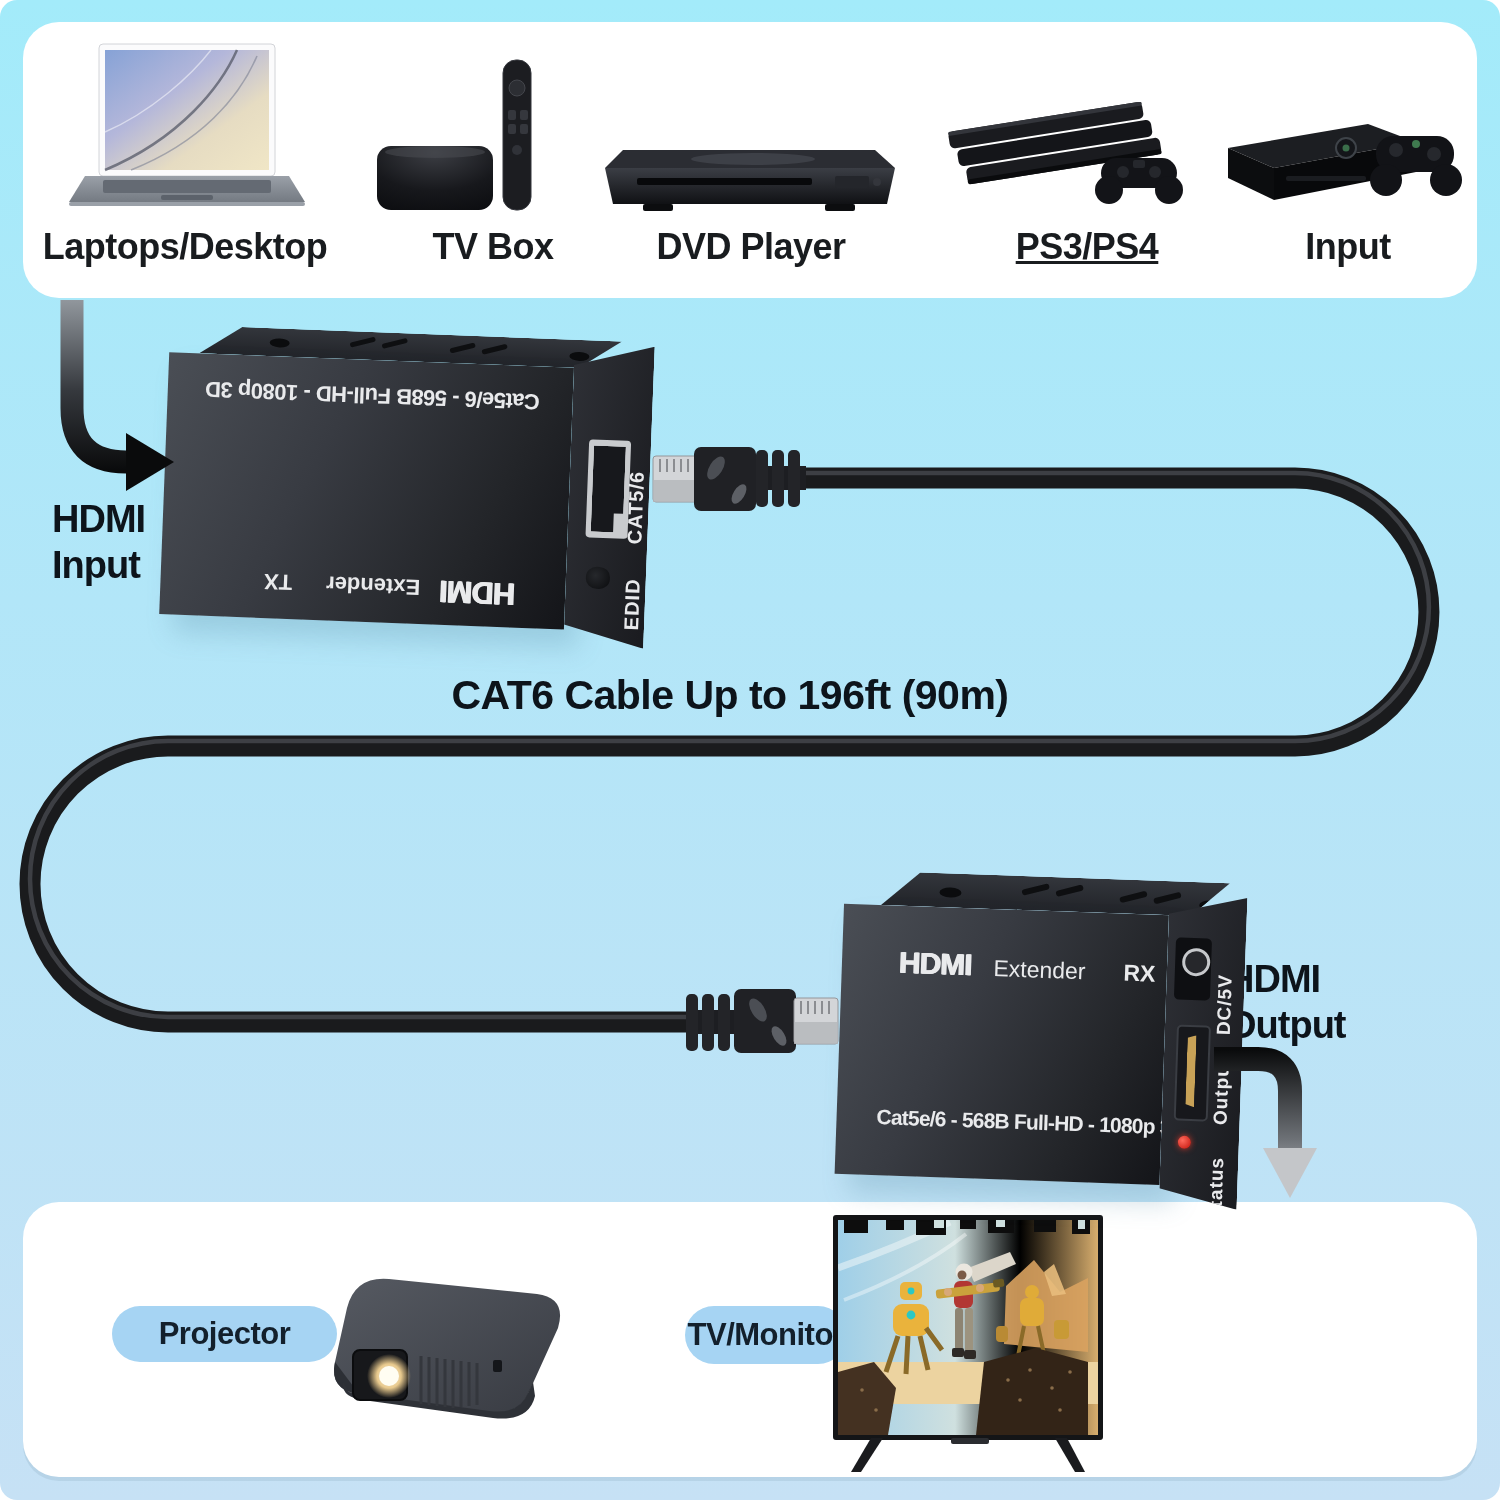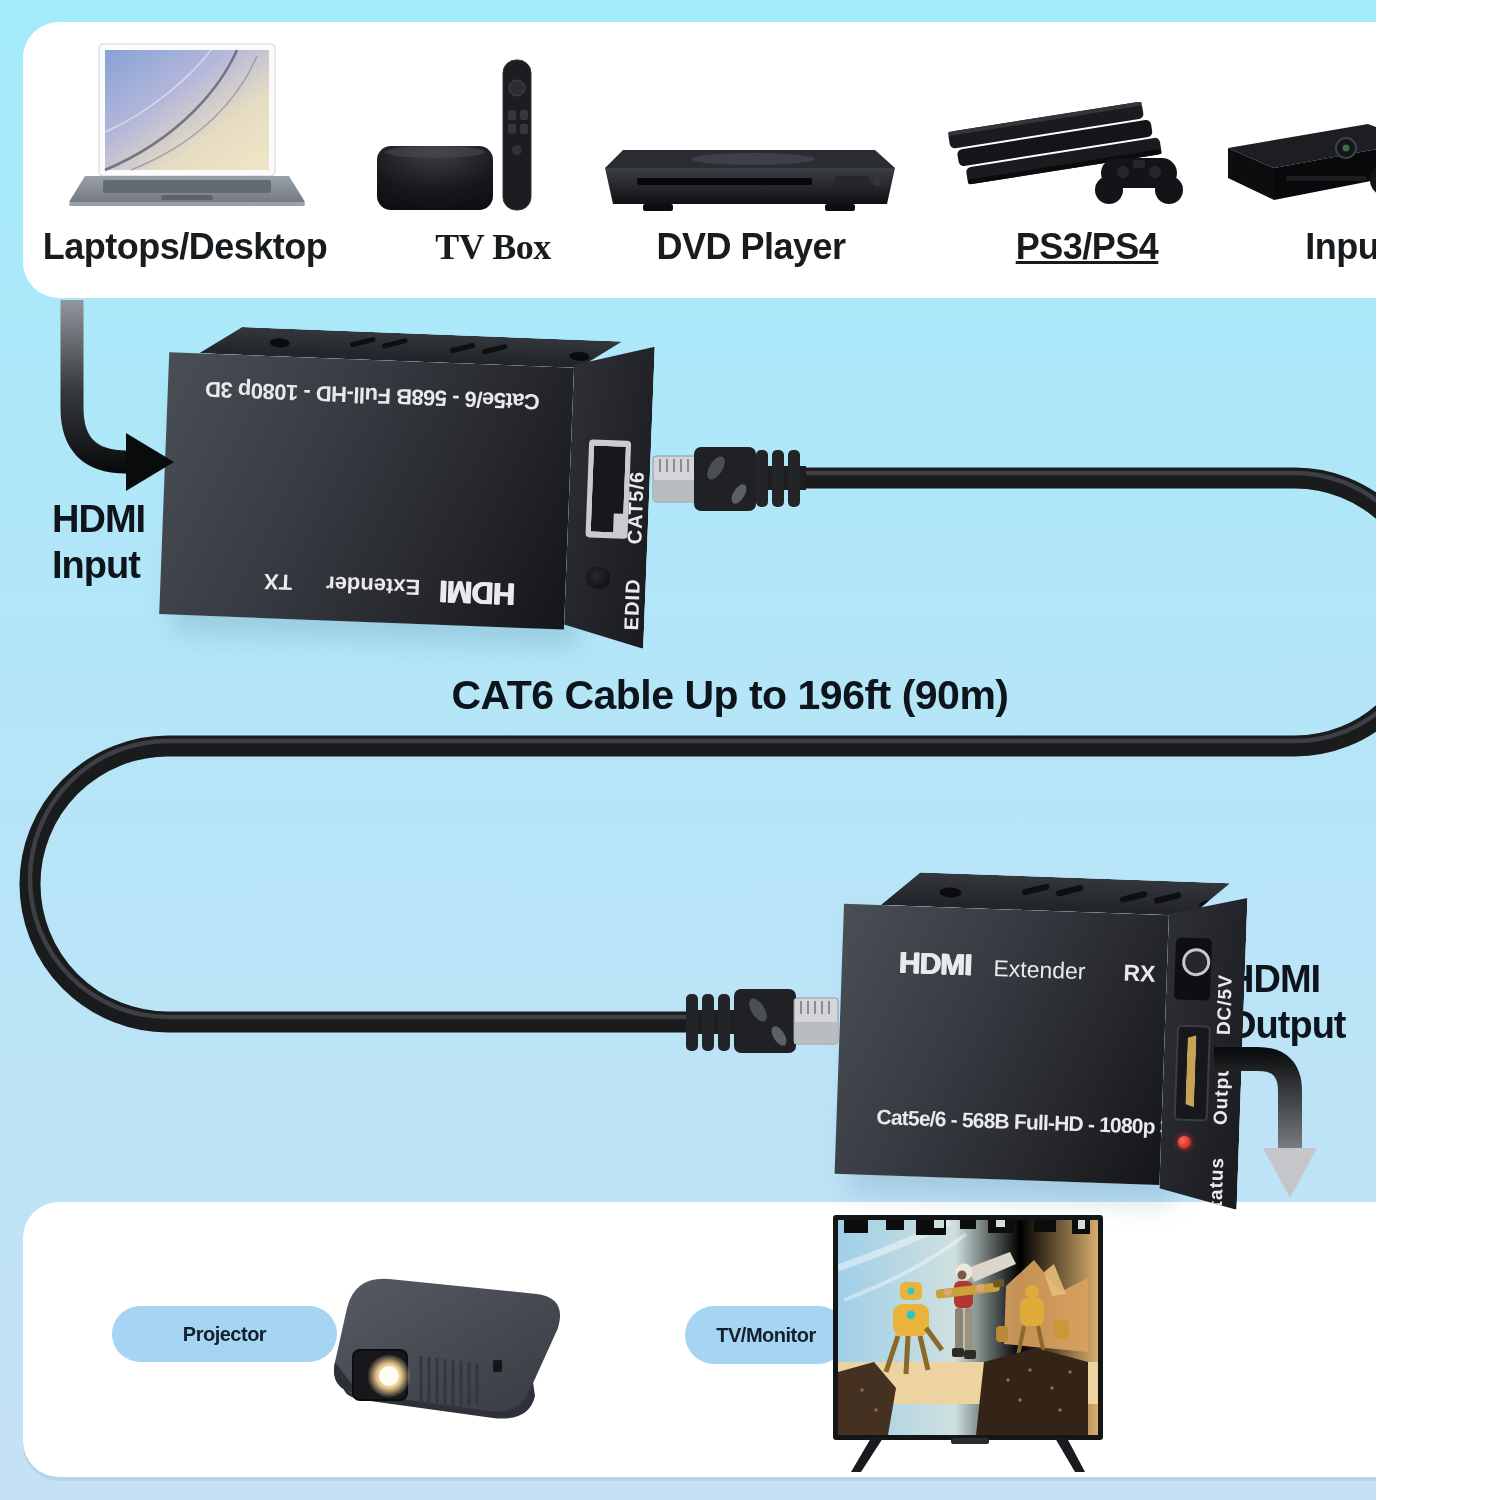--- a/index.html
+++ b/index.html
@@ -1,18 +1,18 @@
 <!DOCTYPE html>
 <html><head>
 <meta charset="utf-8">
 <style>
   html,body{margin:0;padding:0;}
   body{font-family:"Liberation Sans", sans-serif;}
-  .stage{position:relative;width:1376px;height:1500px;overflow:hidden;
-         background:linear-gradient(180deg,#a3ebfa 0%,#b2e6f8 40%,#c6e1f5 100%);}
+  .stage{position:relative;width:1500px;height:1500px;overflow:hidden;
+         background:linear-gradient(180deg,#a3ebfa 0%,#b2e6f8 40%,#c6e1f5 100%);border-radius:17px;}
   .panel{position:absolute;background:#ffffff;border-radius:36px;}
   .panel.top{left:23px;top:22px;width:1454px;height:276px;}
   .panel.bottom{left:23px;top:1202px;width:1454px;height:275px;box-shadow:0 4px 0 rgba(140,170,190,.25);}
   .dev-label{position:absolute;top:204px;transform:translateX(-50%);font-size:36px;font-weight:700;
              color:#191c1f;white-space:nowrap;letter-spacing:-0.5px;}
   .dev{position:absolute;}
   .bigtext{position:absolute;font-size:38px;font-weight:700;color:#0d141b;line-height:46px;letter-spacing:-1px;}
   .cable-label{position:absolute;left:730px;top:672px;transform:translateX(-50%);font-size:41px;
                font-weight:700;color:#0d141b;white-space:nowrap;letter-spacing:-0.5px;z-index:6;}
   
@@ -22,21 +22,21 @@
                      box-shadow:14px 18px 26px rgba(90,140,165,.28);}
   .extbox .sideface{position:absolute;background:linear-gradient(100deg,#2e3036,#1a1b1f);}
   .vent{position:absolute;background:#0e0f11;border-radius:3px;}
   .screwhole{position:absolute;background:#0b0c0e;border-radius:50%;}
   .boxtext{color:#e9eaec;font-weight:700;white-space:nowrap;}
   .hdmi-logo{font-weight:700;letter-spacing:-1px;text-shadow:0.6px 0 0 currentColor,-0.6px 0 0 currentColor;}
   .flip{transform:rotate(180deg);}
   .vlabel{position:absolute;writing-mode:vertical-rl;transform:rotate(180deg);font-weight:700;
           color:#e9eaec;letter-spacing:1px;white-space:nowrap;}
   .pill{position:absolute;background:#a6d4f3;border-radius:29px;display:flex;align-items:center;justify-content:center;}
-  .pill span{font-size:20px;font-weight:700;color:#13202c;letter-spacing:-0.5px;}
+  .pill span{font-size:31px;font-weight:700;color:#13202c;letter-spacing:-0.5px;}
   .tv-frame{position:absolute;left:810px;top:13px;width:260px;height:215px;border:5px solid #141517;
             border-radius:3px;background:#0a0a0a;}
   .overlay-svg{position:absolute;left:0;top:0;z-index:5;pointer-events:none;}
 </style>
 </head>
 <body>
 
 <div class="stage">
 
   <div class="panel top">
@@ -140,21 +140,21 @@
           <circle cx="160" cy="66" r="16" fill="#121317"></circle>
           <circle cx="220" cy="66" r="16" fill="#121317"></circle>
           <circle cx="170" cy="36" r="7" fill="#26282d"></circle>
           <circle cx="208" cy="40" r="7" fill="#26282d"></circle>
           <circle cx="190" cy="30" r="4" fill="#3f7a4f"></circle>
         </g>
       </svg>
     </div>
 
     <div class="dev-label" style="left:162px;">Laptops/Desktop</div>
-    <div class="dev-label" style="left:470px;font-family:Liberation Serif, serif;">TV Box</div>
+    <div class="dev-label" style="left:470px;">TV Box</div>
     <div class="dev-label" style="left:728px;">DVD Player</div>
     <div class="dev-label" style="left:1064px;text-decoration:underline;">PS3/PS4</div>
     <div class="dev-label" style="left:1325px;">Input</div>
   </div>
 
   <div class="extbox" style="left:170px;top:313px;width:500px;height:335px;transform:rotate(2.2deg);transform-origin:20px 20px;">
     <div class="topface" style="left:30px;top:12px;width:422px;height:28px;clip-path:polygon(10% 0,100% 0,90% 100%,0 100%);">
       <div class="screwhole" style="left:70px;top:10px;width:20px;height:9px;"></div>
       <div class="vent" style="left:150px;top:8px;width:26px;height:5px;transform:rotate(-16deg);"></div>
       <div class="vent" style="left:182px;top:8px;width:26px;height:5px;transform:rotate(-16deg);"></div>

